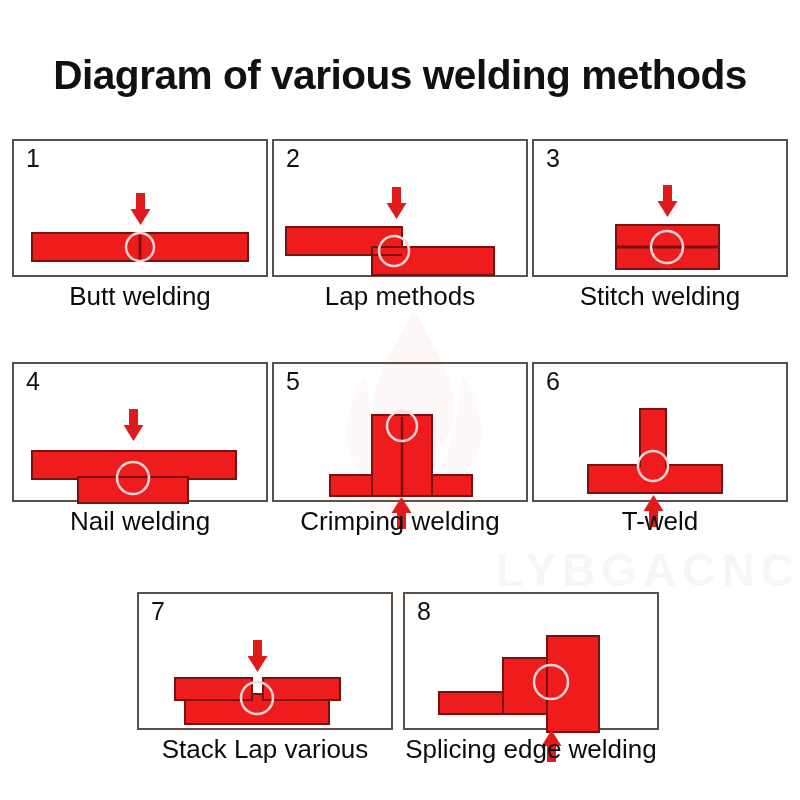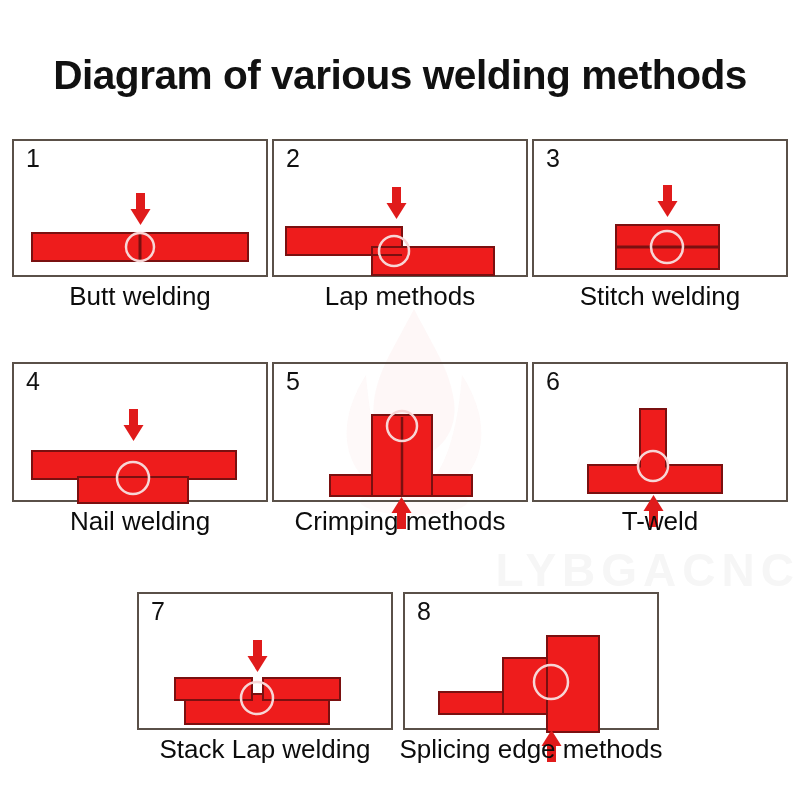--- a/index.html
+++ b/index.html
@@ -203,21 +203,21 @@
         <rect x="58" y="92" width="142" height="21" fill="#ee1c1c" stroke="#7a1010" stroke-width="2"></rect>
         <rect x="100" y="32" width="60" height="81" fill="#ee1c1c" stroke="#7a1010" stroke-width="2"></rect>
         <line x1="130" y1="34" x2="130" y2="113" stroke="#7a1010" stroke-width="2.5"></line>
         <circle cx="130" cy="43" r="15" fill="none" stroke="#f7d6d6" stroke-width="2.5"></circle>
         <g fill="#e01b1b">
           <rect x="125" y="127" width="9" height="19"></rect>
           <path d="M119.5 130 L139.5 130 L129.5 114 Z"></path>
         </g>
       </g>
     </svg>
-    <div class="panel-caption" style="top:144px;">Crimping methods</div>
+    <div class="panel-caption" style="top:144px;">Crimping welding</div>
   </div>
 
   <div class="cell" style="left:532px; top:362px; width:256px; height:182px;">
     <div class="panel" style="width:256px; height:140px;"></div>
     <div class="panel-number">6</div>
     <svg class="figure" viewBox="0 0 256 140" aria-hidden="true">
       <g>
         <rect x="56" y="82" width="134" height="28" fill="#ee1c1c" stroke="#7a1010" stroke-width="2"></rect>
         <rect x="108" y="26" width="26" height="60" fill="#ee1c1c" stroke="#7a1010" stroke-width="2"></rect>
         <line x1="108" y1="86" x2="134" y2="86" stroke="#ee1c1c" stroke-width="3"></line>
@@ -239,34 +239,34 @@
         <rect x="48" y="78" width="144" height="30" fill="#ee1c1c" stroke="#7a1010" stroke-width="2"></rect>
         <rect x="38" y="62" width="77" height="22" fill="#ee1c1c" stroke="#7a1010" stroke-width="2"></rect>
         <rect x="126" y="62" width="77" height="22" fill="#ee1c1c" stroke="#7a1010" stroke-width="2"></rect>
         <circle cx="120" cy="82" r="16" fill="none" stroke="#f7d6d6" stroke-width="2.5"></circle>
         <g fill="#e01b1b">
           <rect x="116" y="24" width="9" height="19"></rect>
           <path d="M110.5 40 L130.5 40 L120.5 56 Z"></path>
         </g>
       </g>
     </svg>
-    <div class="panel-caption" style="top:142px;">Stack Lap welding</div>
+    <div class="panel-caption" style="top:142px;">Stack Lap various</div>
   </div>
 
   <div class="cell" style="left:403px; top:592px; width:256px; height:186px;">
     <div class="panel" style="width:256px; height:138px;"></div>
     <div class="panel-number">8</div>
     <svg class="figure" viewBox="0 0 256 138" aria-hidden="true">
       <g>
         <rect x="36" y="76" width="120" height="22" fill="#ee1c1c" stroke="#7a1010" stroke-width="2"></rect>
         <rect x="100" y="42" width="48" height="56" fill="#ee1c1c" stroke="#7a1010" stroke-width="2"></rect>
         <rect x="144" y="20" width="52" height="96" fill="#ee1c1c" stroke="#7a1010" stroke-width="2"></rect>
         <circle cx="148" cy="66" r="17" fill="none" stroke="#f7d6d6" stroke-width="2.5"></circle>
         <g fill="#e01b1b">
           <rect x="144" y="127" width="9" height="19"></rect>
           <path d="M138.5 130 L158.5 130 L148.5 114 Z"></path>
         </g>
       </g>
     </svg>
-    <div class="panel-caption" style="top:142px;">Splicing edge methods</div>
+    <div class="panel-caption" style="top:142px;">Splicing edge welding</div>
   </div>
 
 </div>
 
 </body></html>

